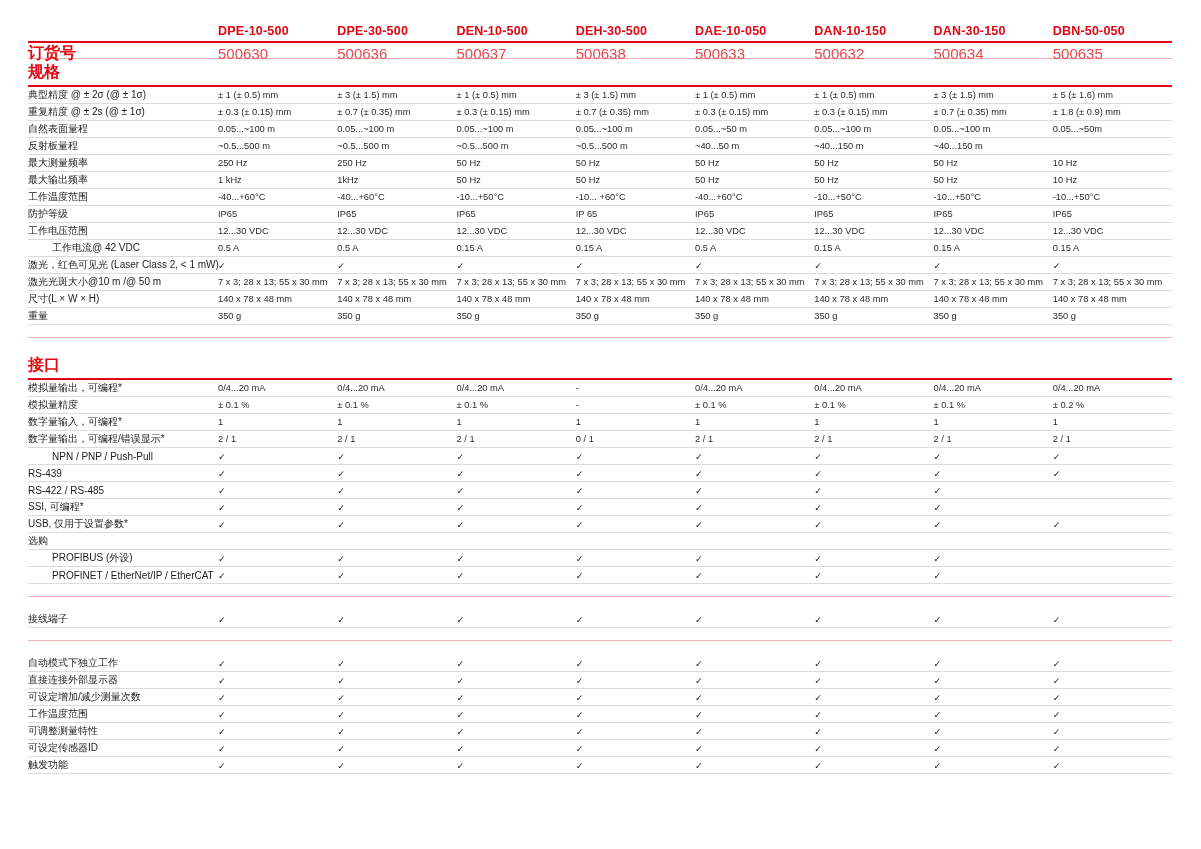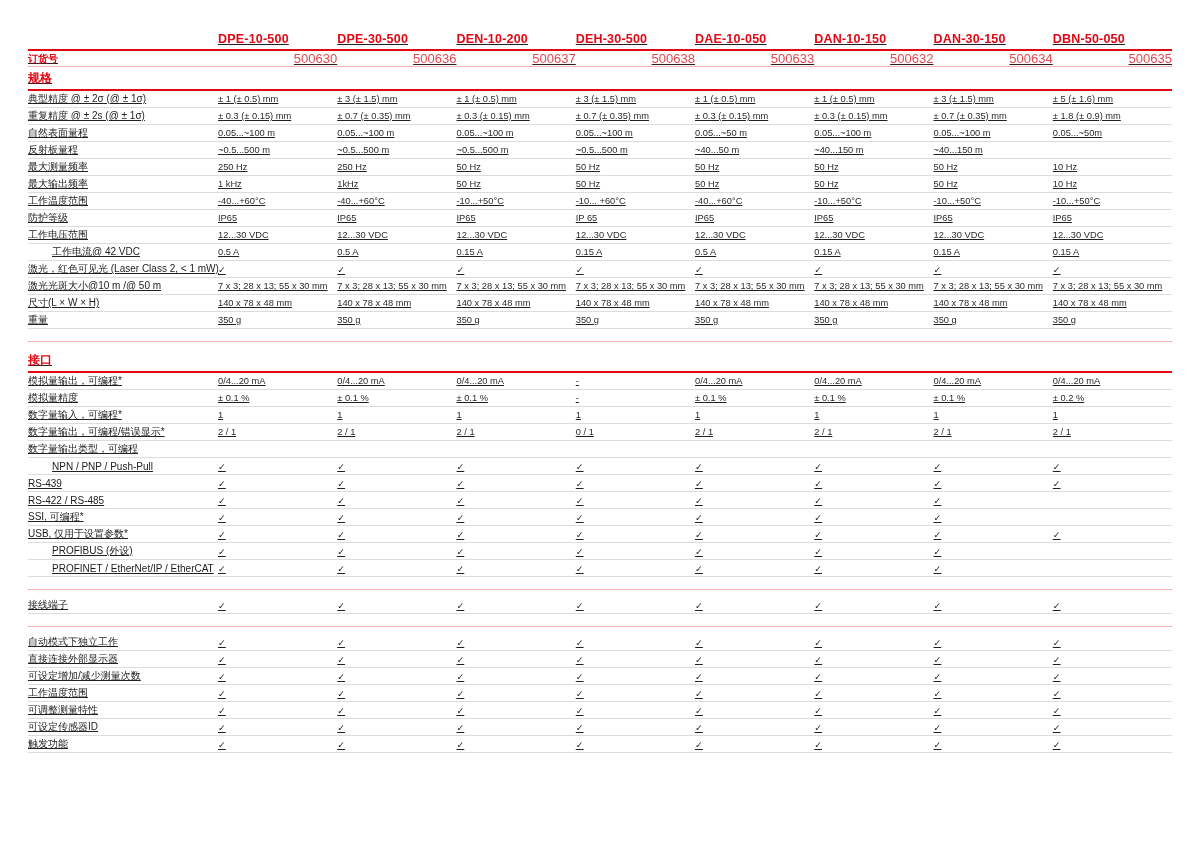--- a/index.html
+++ b/index.html
@@ -1,48 +1,48 @@
 <!DOCTYPE html>
 <html><head>
 <meta charset="utf-8">
 <style>
   html, body { margin: 0; padding: 0; background: #ffffff; }
   body {
     width: 1201px; height: 849px; position: relative; overflow: hidden;
     font-family: "Liberation Sans", "DejaVu Sans", sans-serif;
     color: #222;
   }
-  .sheet { position: absolute; left: 28px; top: 32px; width: 1144px; text-decoration: underline; }
+  .sheet { position: absolute; left: 28px; top: 24px; width: 1144px; }
   .grid { display: grid; grid-template-columns: 190px repeat(8, 1fr); column-gap: 0; }
 
   .models { align-items: end; padding-bottom: 3px; border-bottom: 2px solid #e30613; }
   .model-cell { color: #e30613; font-weight: bold; font-size: 12.5px; letter-spacing: .2px; white-space: nowrap; }
 
   .order-row { height: 15px; align-items: center; border-bottom: 1px solid #f2b0b3; }
-  .order-label { color: #e30613; font-weight: bold; font-size: 10px; }
-  .order-val { color: #e4494f; font-size: 13px; text-align: right; }
+  .order-label { color: #e30613; font-weight: bold; font-size: 16px; }
+  .order-val { color: #e4494f; font-size: 15px; }
 
   .section { }
-  .section.gapped { margin-top: 12px; border-top: 1px solid #f2b0b3; padding-top: 7px; }
-  .section-title { color: #e30613; font-weight: bold; font-size: 12px; padding: 3px 0 2px 0; border-bottom: 2px solid #e30613; }
+  .section.gapped { margin-top: 12px; border-top: 1px solid #f2b0b3; padding-top: 14px; }
+  .section-title { color: #e30613; font-weight: bold; font-size: 16px; padding: 3px 0 2px 0; border-bottom: 2px solid #e30613; }
 
   .row { height: 16px; align-items: center; border-bottom: 1px solid #dcdcdc; }
   .row-label { font-size: 10px; color: #1c1c1c; white-space: nowrap; }
   .row.indent .row-label { padding-left: 24px; }
   .cell { font-size: 9.3px; color: #2a2a2a; white-space: nowrap; padding-right: 2px; }
 </style>
 </head>
 <body>
 
 <div class="sheet">
   <div class="grid models" id="modelRow">
       <div class="cell"></div>
       <div class="model-cell">DPE-10-500</div>
       <div class="model-cell">DPE-30-500</div>
-      <div class="model-cell">DEN-10-200</div>
+      <div class="model-cell">DEN-10-500</div>
       <div class="model-cell">DEH-30-500</div>
       <div class="model-cell">DAE-10-050</div>
       <div class="model-cell">DAN-10-150</div>
       <div class="model-cell">DAN-30-150</div>
       <div class="model-cell">DBN-50-050</div>
     </div>
   <div class="grid order-row" id="orderRow">
       <div class="order-label">订货号</div>
       <div class="order-val">500630</div>
       <div class="order-val">500636</div>
@@ -250,31 +250,20 @@
           <div class="row-label">数字量输出，可编程/错误显示*</div>
           <div class="cell">2 / 1</div>
           <div class="cell">2 / 1</div>
           <div class="cell">2 / 1</div>
           <div class="cell">0 / 1</div>
           <div class="cell">2 / 1</div>
           <div class="cell">2 / 1</div>
           <div class="cell">2 / 1</div>
           <div class="cell">2 / 1</div>
         </div>
-        <div class="grid row">
-          <div class="row-label">数字量输出类型，可编程</div>
-          <div class="cell"></div>
-          <div class="cell"></div>
-          <div class="cell"></div>
-          <div class="cell"></div>
-          <div class="cell"></div>
-          <div class="cell"></div>
-          <div class="cell"></div>
-          <div class="cell"></div>
-        </div>
         <div class="grid row indent">
           <div class="row-label">NPN / PNP / Push-Pull</div>
           <div class="cell">✓</div>
           <div class="cell">✓</div>
           <div class="cell">✓</div>
           <div class="cell">✓</div>
           <div class="cell">✓</div>
           <div class="cell">✓</div>
           <div class="cell">✓</div>
           <div class="cell">✓</div>
@@ -315,20 +304,31 @@
         <div class="grid row">
           <div class="row-label">USB, 仅用于设置参数*</div>
           <div class="cell">✓</div>
           <div class="cell">✓</div>
           <div class="cell">✓</div>
           <div class="cell">✓</div>
           <div class="cell">✓</div>
           <div class="cell">✓</div>
           <div class="cell">✓</div>
           <div class="cell">✓</div>
+        </div>
+        <div class="grid row">
+          <div class="row-label">选购</div>
+          <div class="cell"></div>
+          <div class="cell"></div>
+          <div class="cell"></div>
+          <div class="cell"></div>
+          <div class="cell"></div>
+          <div class="cell"></div>
+          <div class="cell"></div>
+          <div class="cell"></div>
         </div>
         <div class="grid row indent">
           <div class="row-label">PROFIBUS (外设)</div>
           <div class="cell">✓</div>
           <div class="cell">✓</div>
           <div class="cell">✓</div>
           <div class="cell">✓</div>
           <div class="cell">✓</div>
           <div class="cell">✓</div>
           <div class="cell">✓</div>

